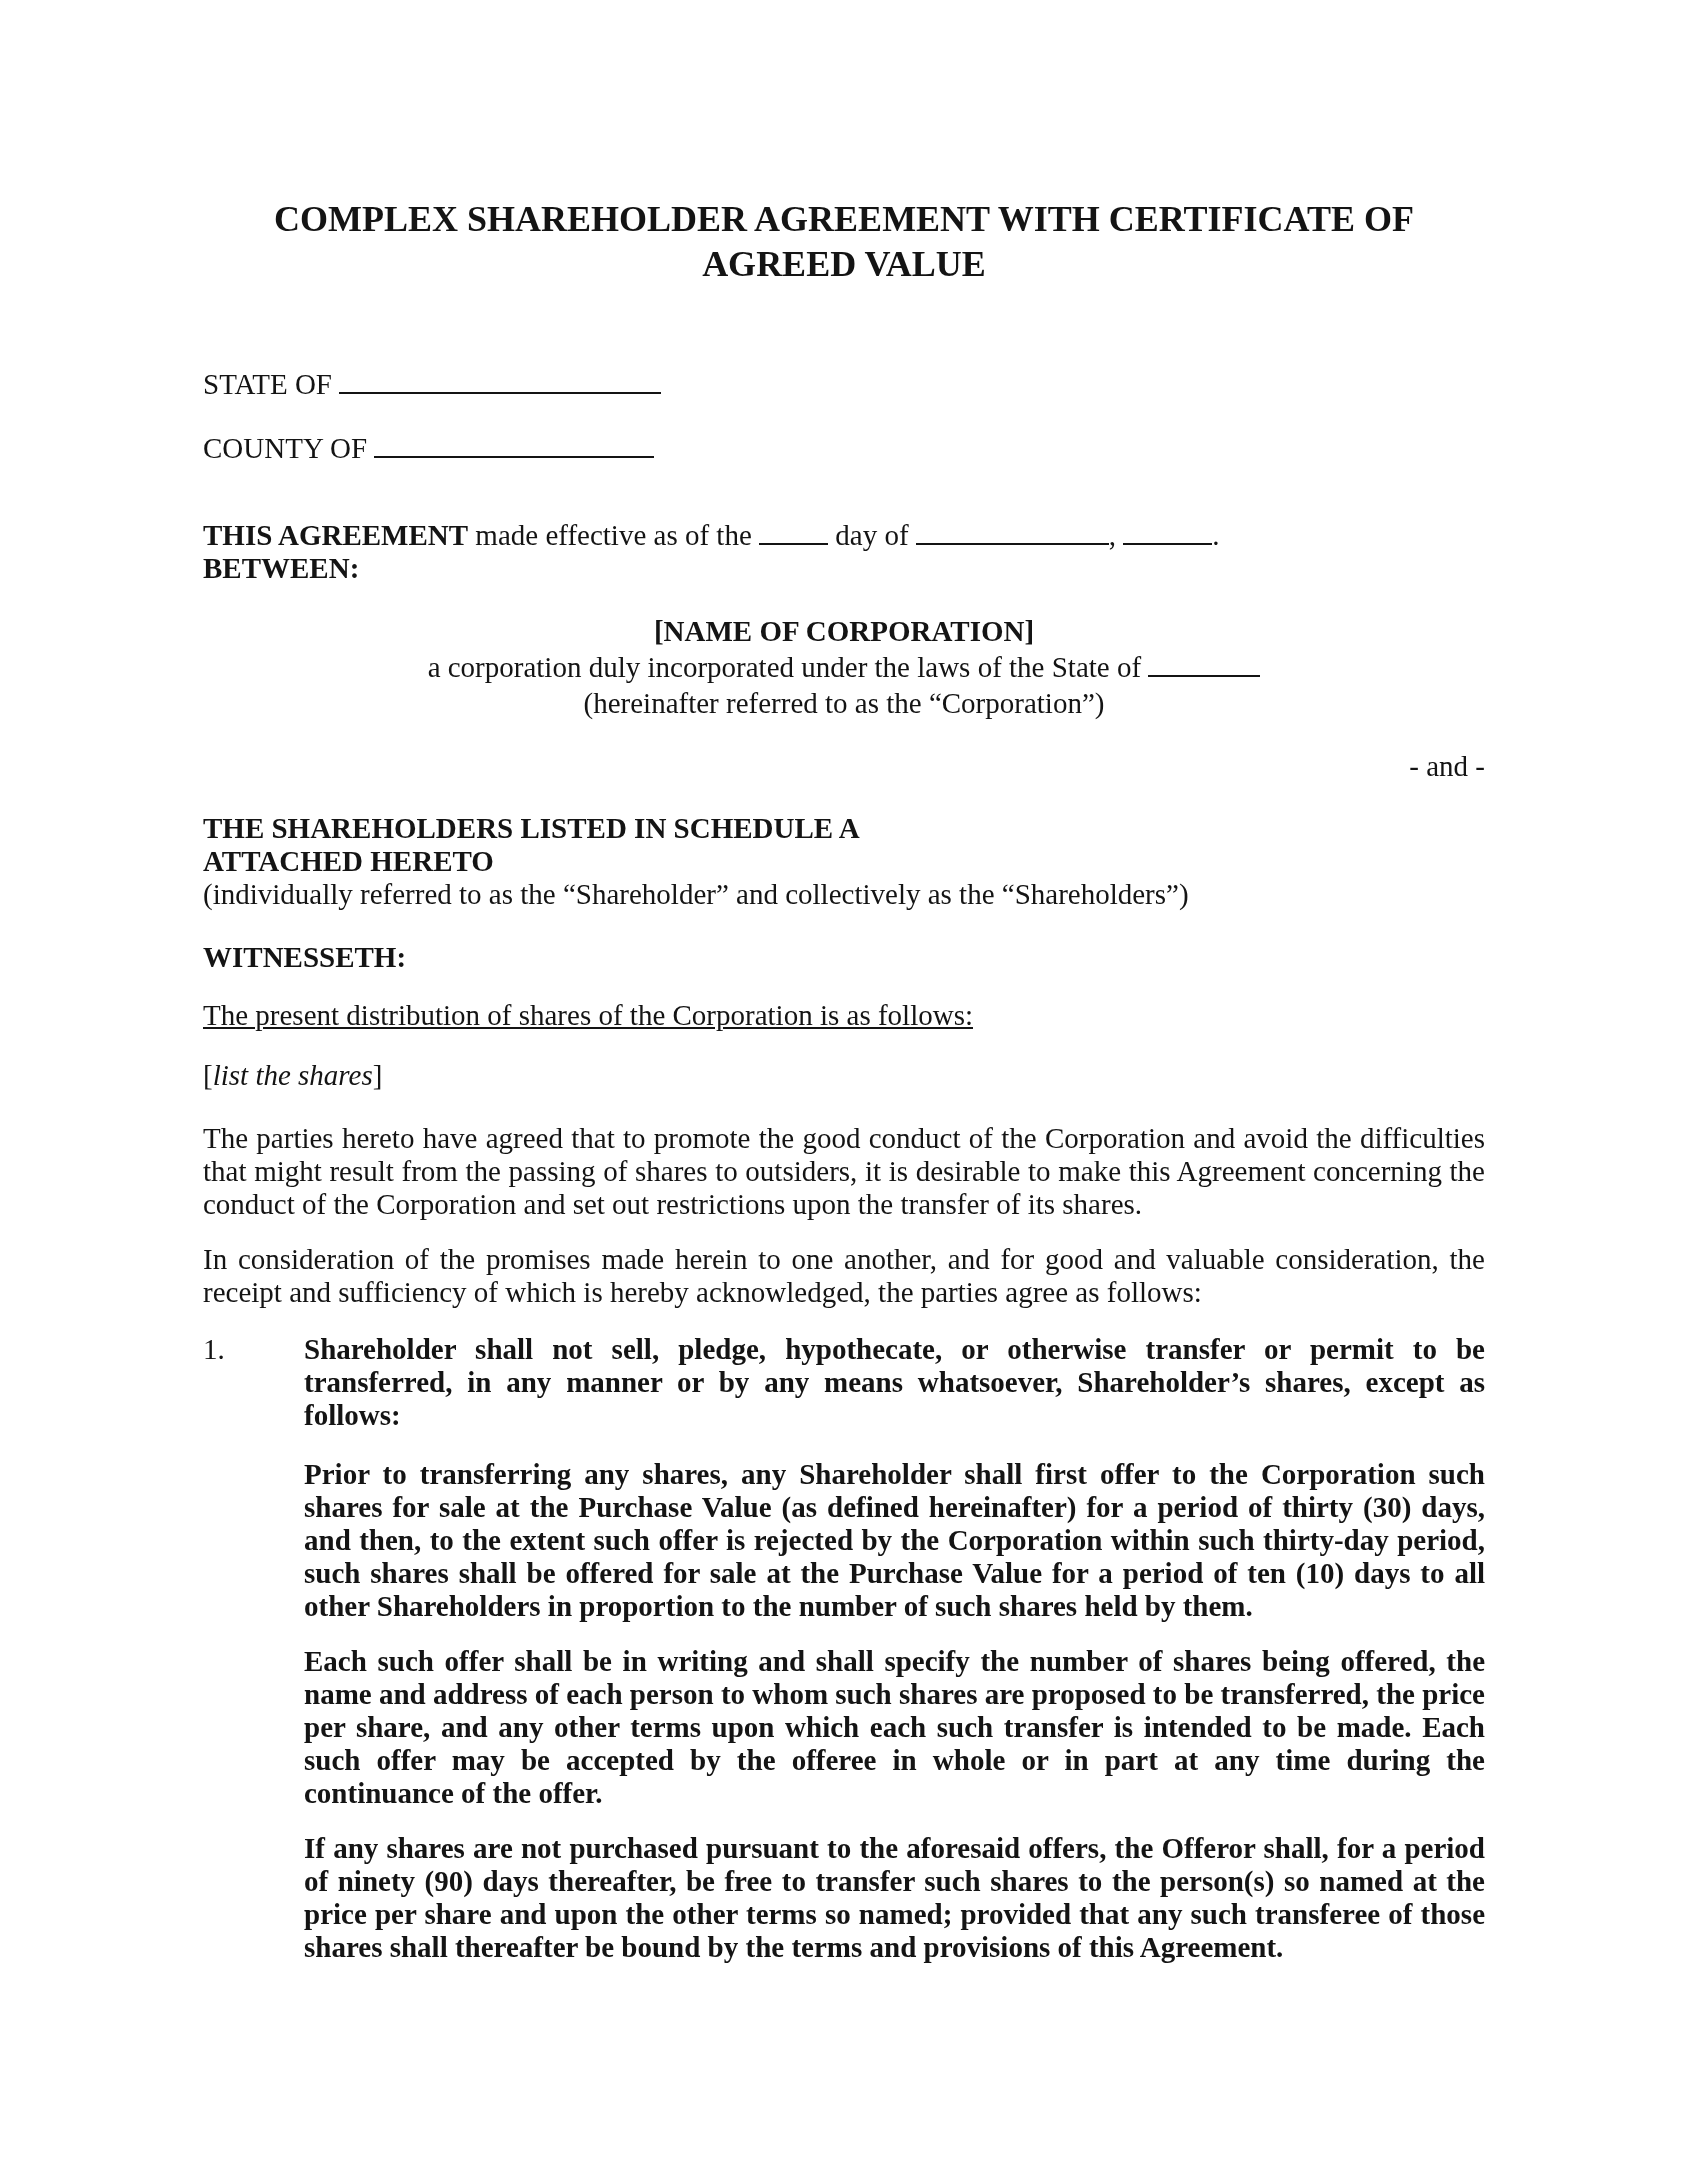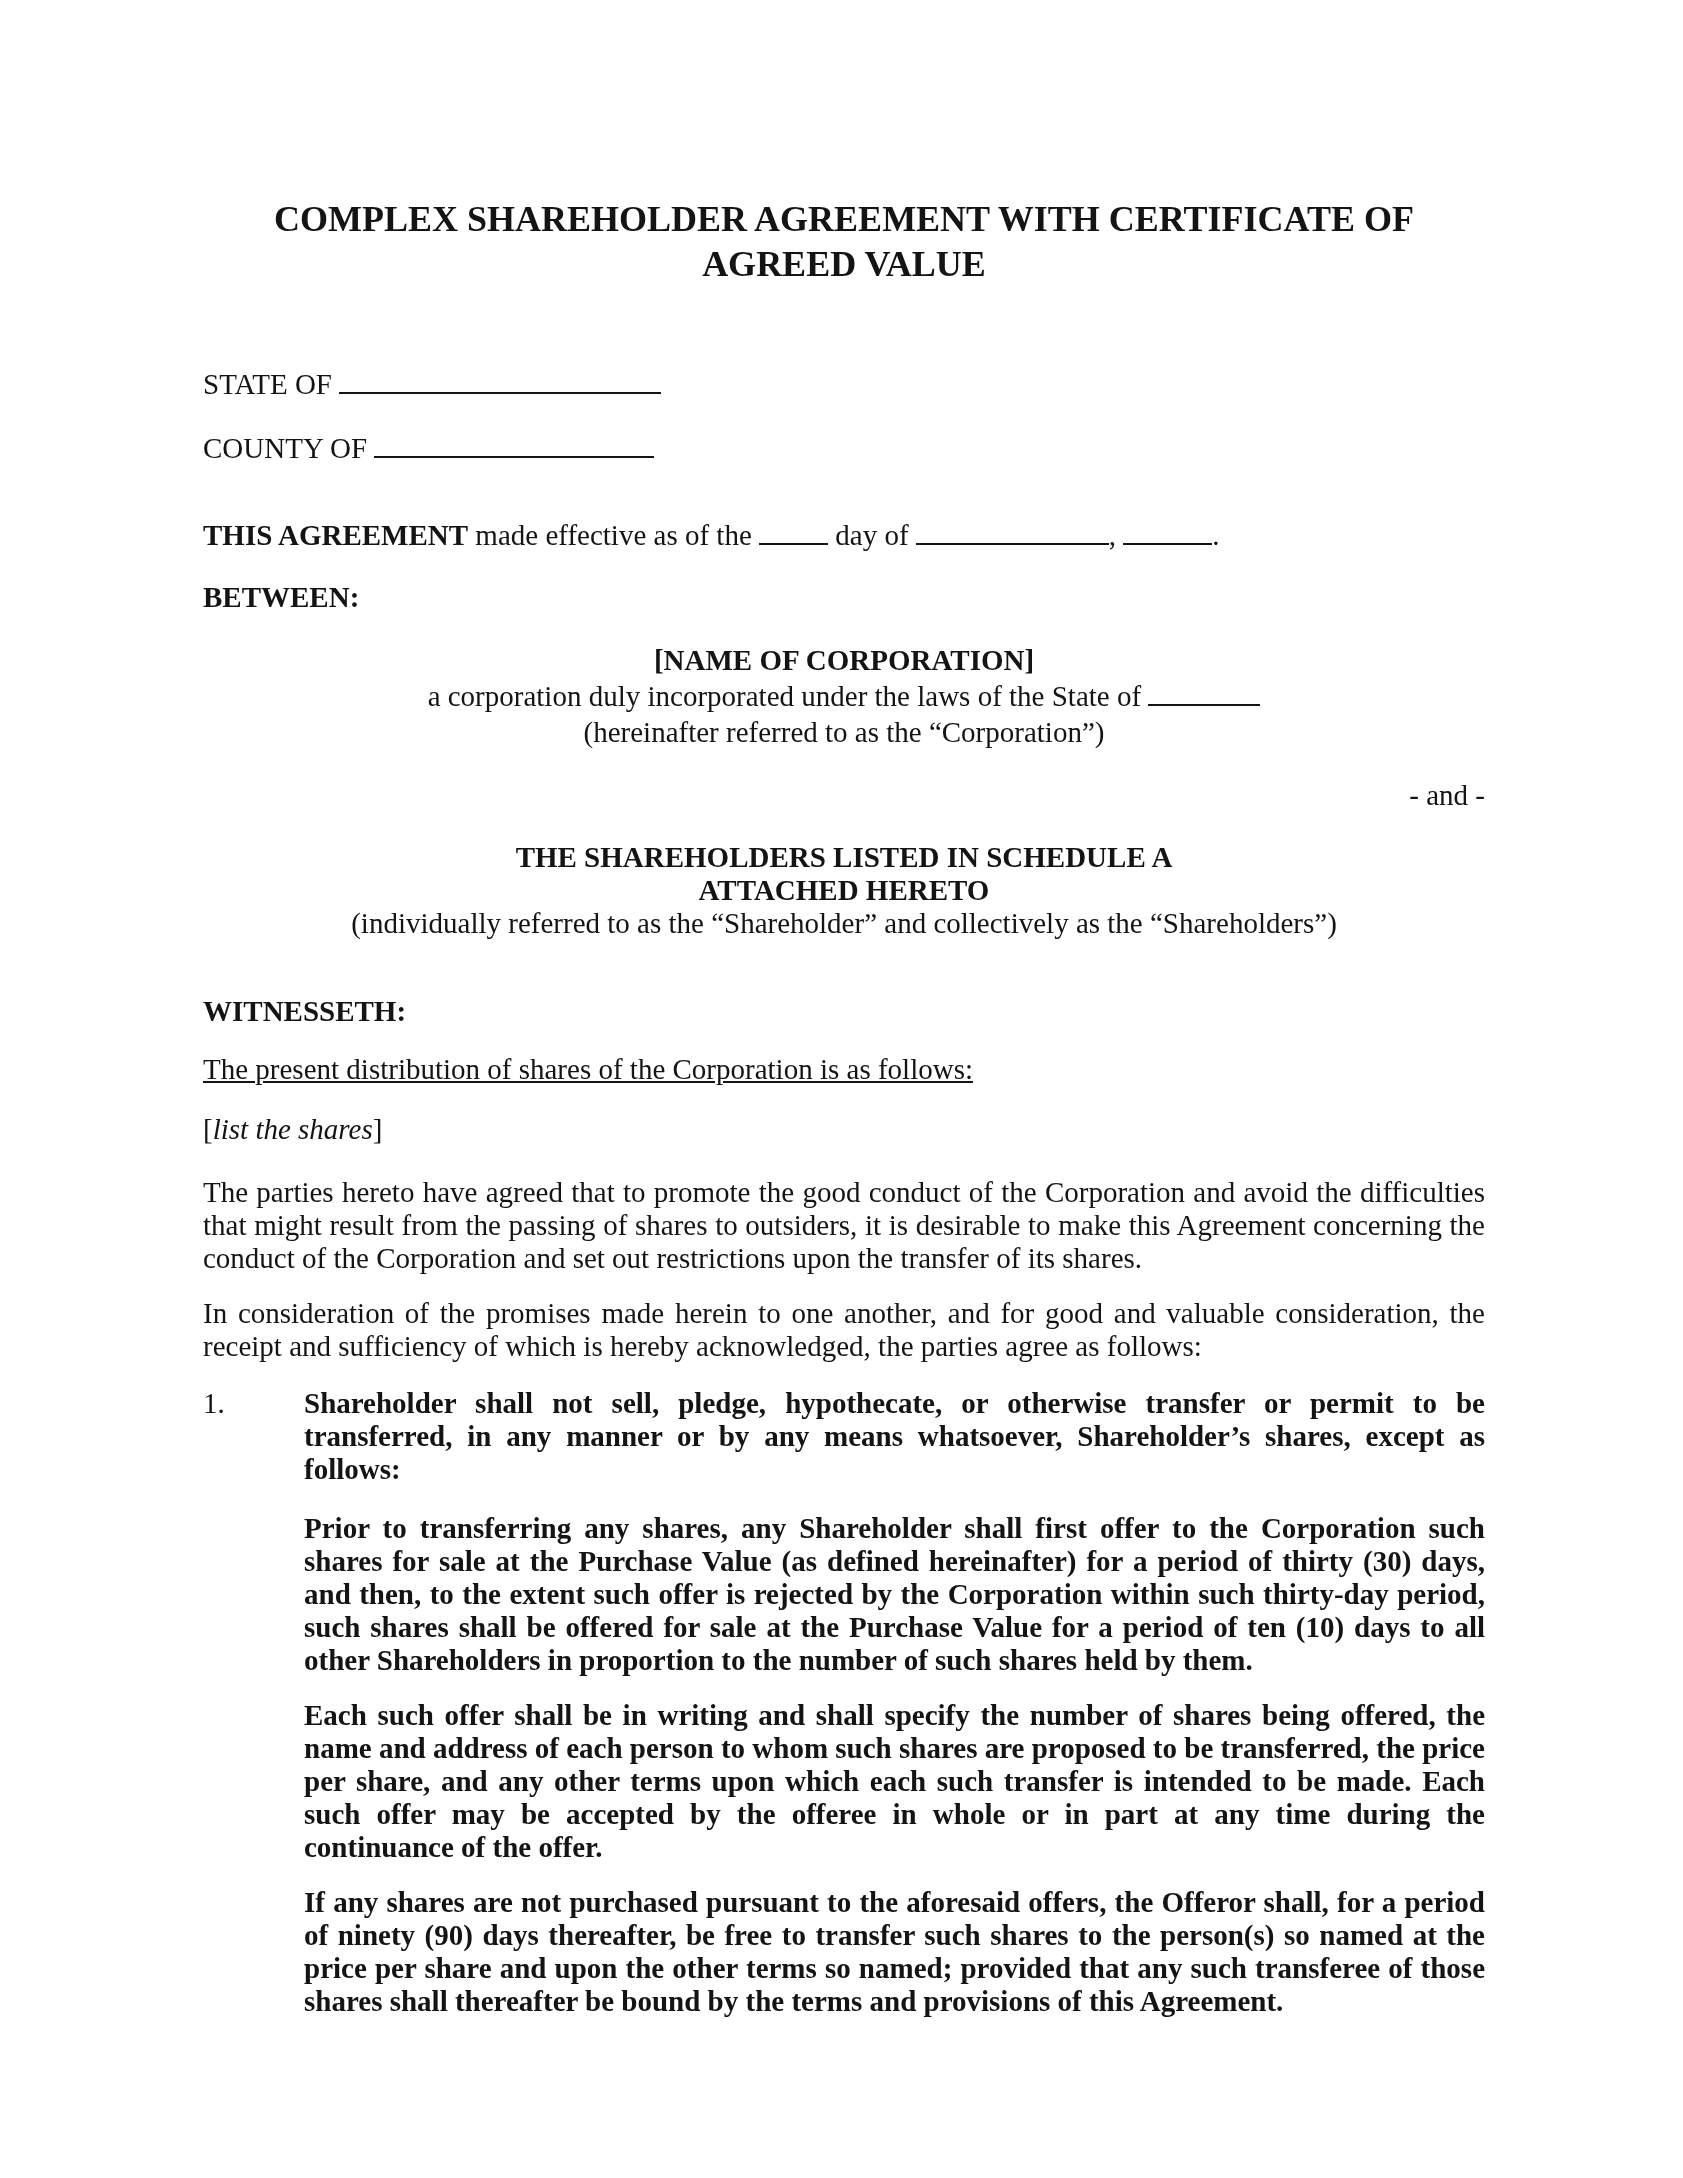--- a/index.html
+++ b/index.html
@@ -19,25 +19,25 @@
   .title {
     margin: 0 0 81px 0;
     text-align: center;
     font-weight: bold;
     font-size: 36px;
     line-height: 45px;
   }
   .line { margin: 0; }
   .mb-state   { margin-bottom: 31px; }
   .mb-county  { margin-bottom: 54px; }
-  .mb-intro   { margin-bottom: 29px; }
+  .mb-intro   { }
   .mb-between { margin-bottom: 28px; }
   .corp-block { text-align: center; line-height: 36px; margin-bottom: 16px; }
   .and-sep    { text-align: right; font-weight: normal; }
-  .shd-block  { text-align: center; line-height: 33px; margin-bottom: 55px; }
+  .shd-block  { text-align: left; line-height: 33px; margin-bottom: 30px; }
   .shd-block .bold-line { font-weight: bold; }
   .mb-witness { margin-bottom: 25px; font-family: Liberation Serif, serif; }
   .mb-dist    { margin-bottom: 27px; text-decoration: underline; }
   .mb-list    { margin-bottom: 30px; }
   .para {
     text-align: justify;
     margin: 0 0 22px 0;
   }
   .clause {
     display: flex;

